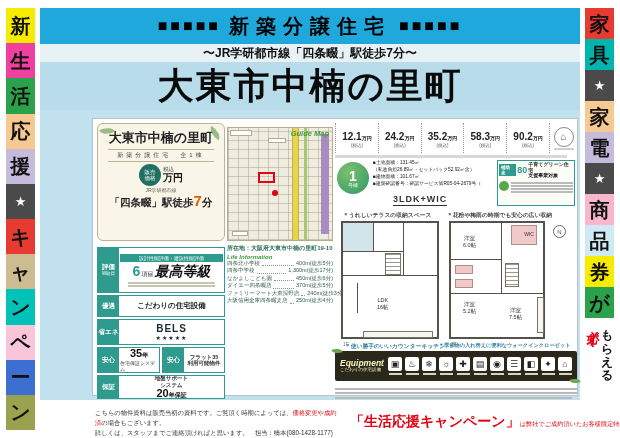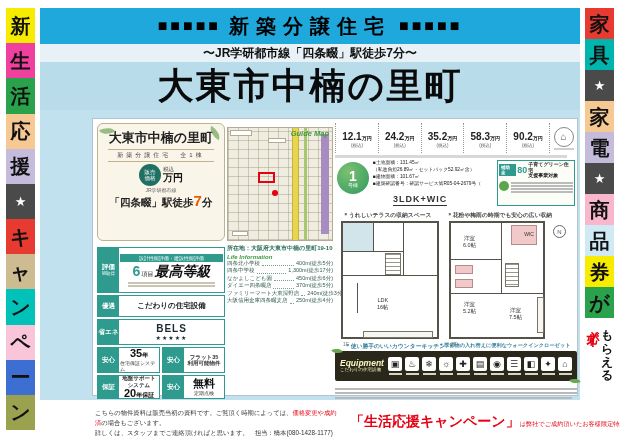--- a/index.html
+++ b/index.html
@@ -316,29 +316,20 @@
           <div class="bbox">
             <div class="btag">
                 <span>保証</span>
               </div>
             <div class="bbody">
               <div class="bline" style="white-space: pre-line;">地盤サポート
 システム</div>
               <div class="bbig"><span>20</span><span class="yr">年保証</span></div>
             </div>
           </div>
-          <div class="bbox">
-            <div class="btag">
-                <span>安心</span>
-              </div>
-            <div class="bbody">
-              <div class="bbig">無料</div>
-              <div class="bsmall">定期点検</div>
-            </div>
-          </div>
         </div>
       </div>
     </div>
 
     <div class="col2">
 
       <div class="map">
         <div class="map-ribbon">Guide Map</div>
         <div class="map-roadY"></div>
         <div class="map-roadG"></div>

